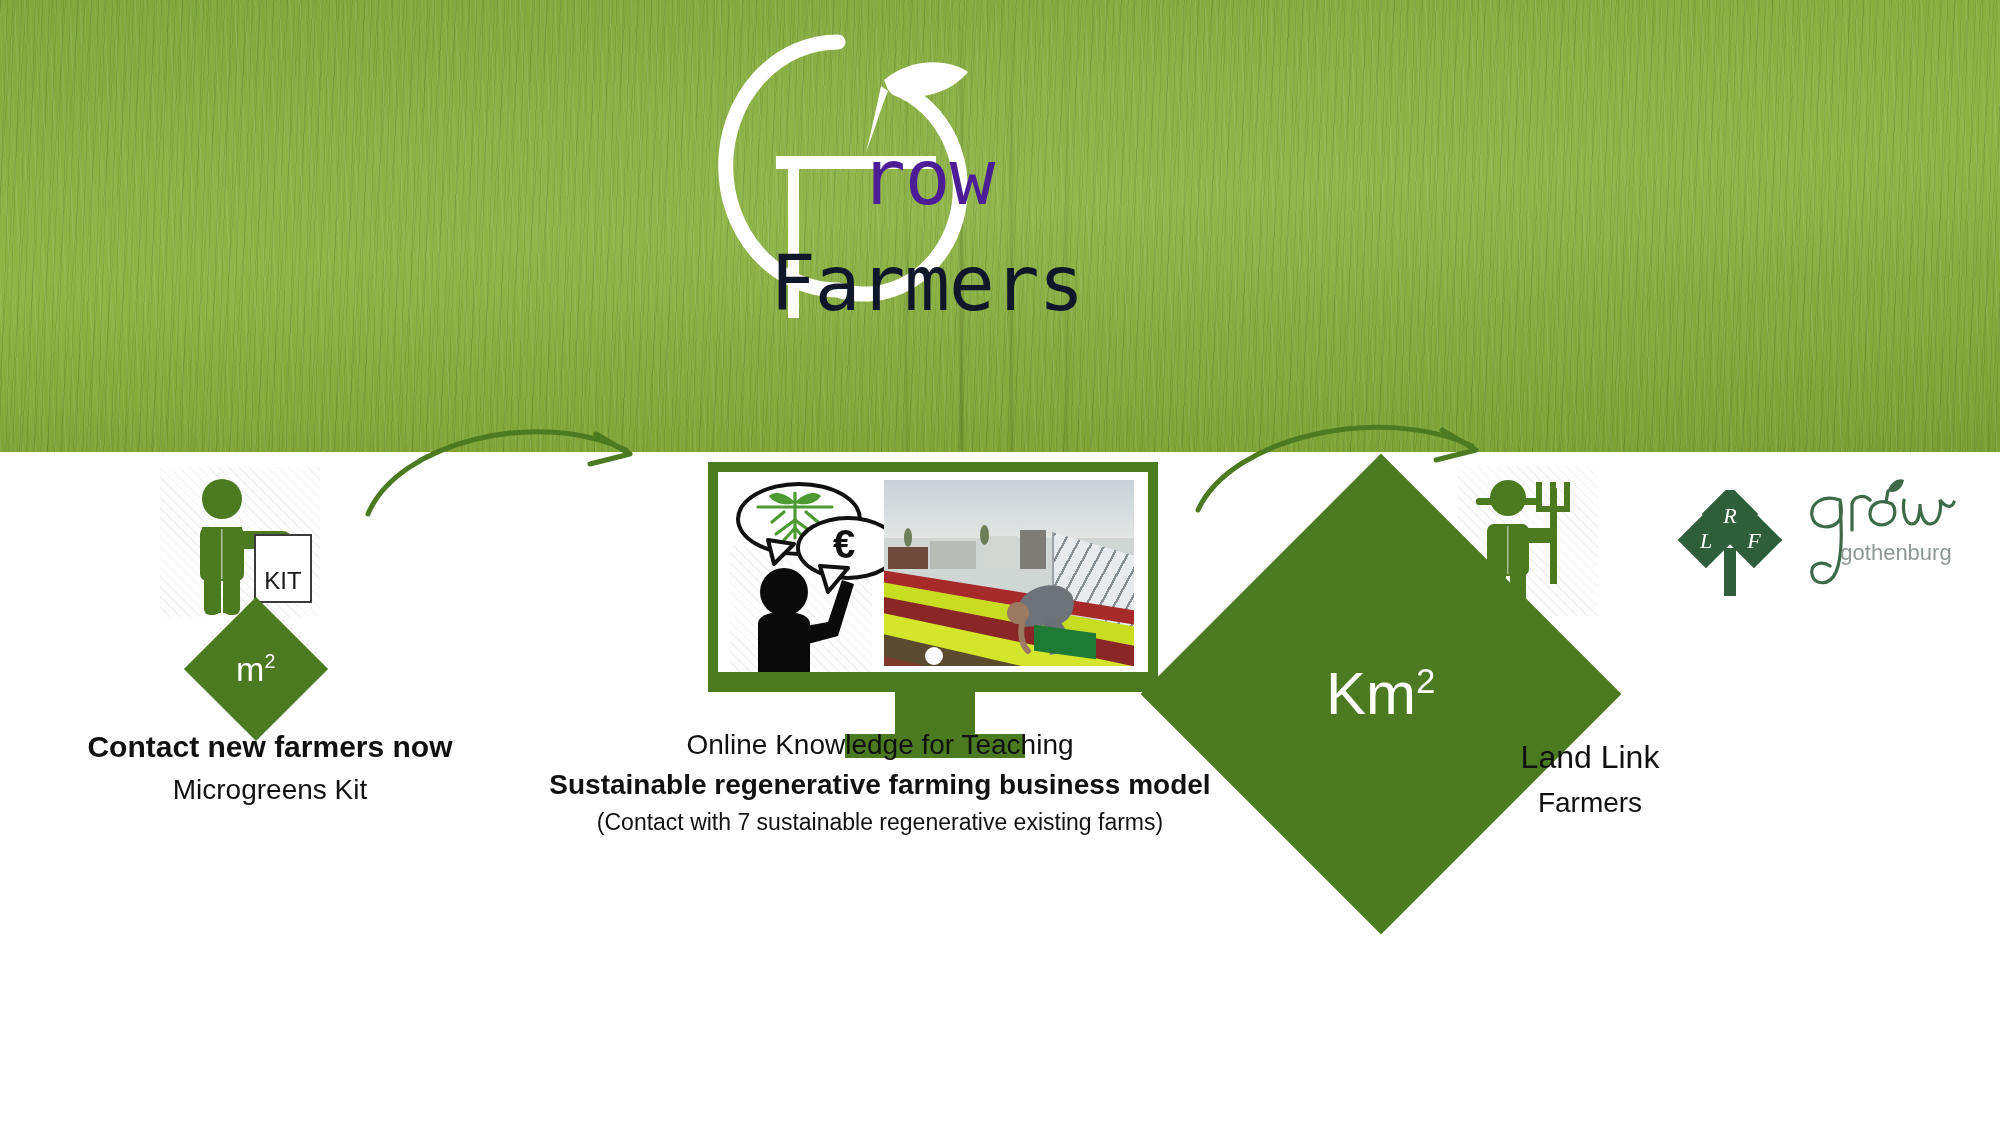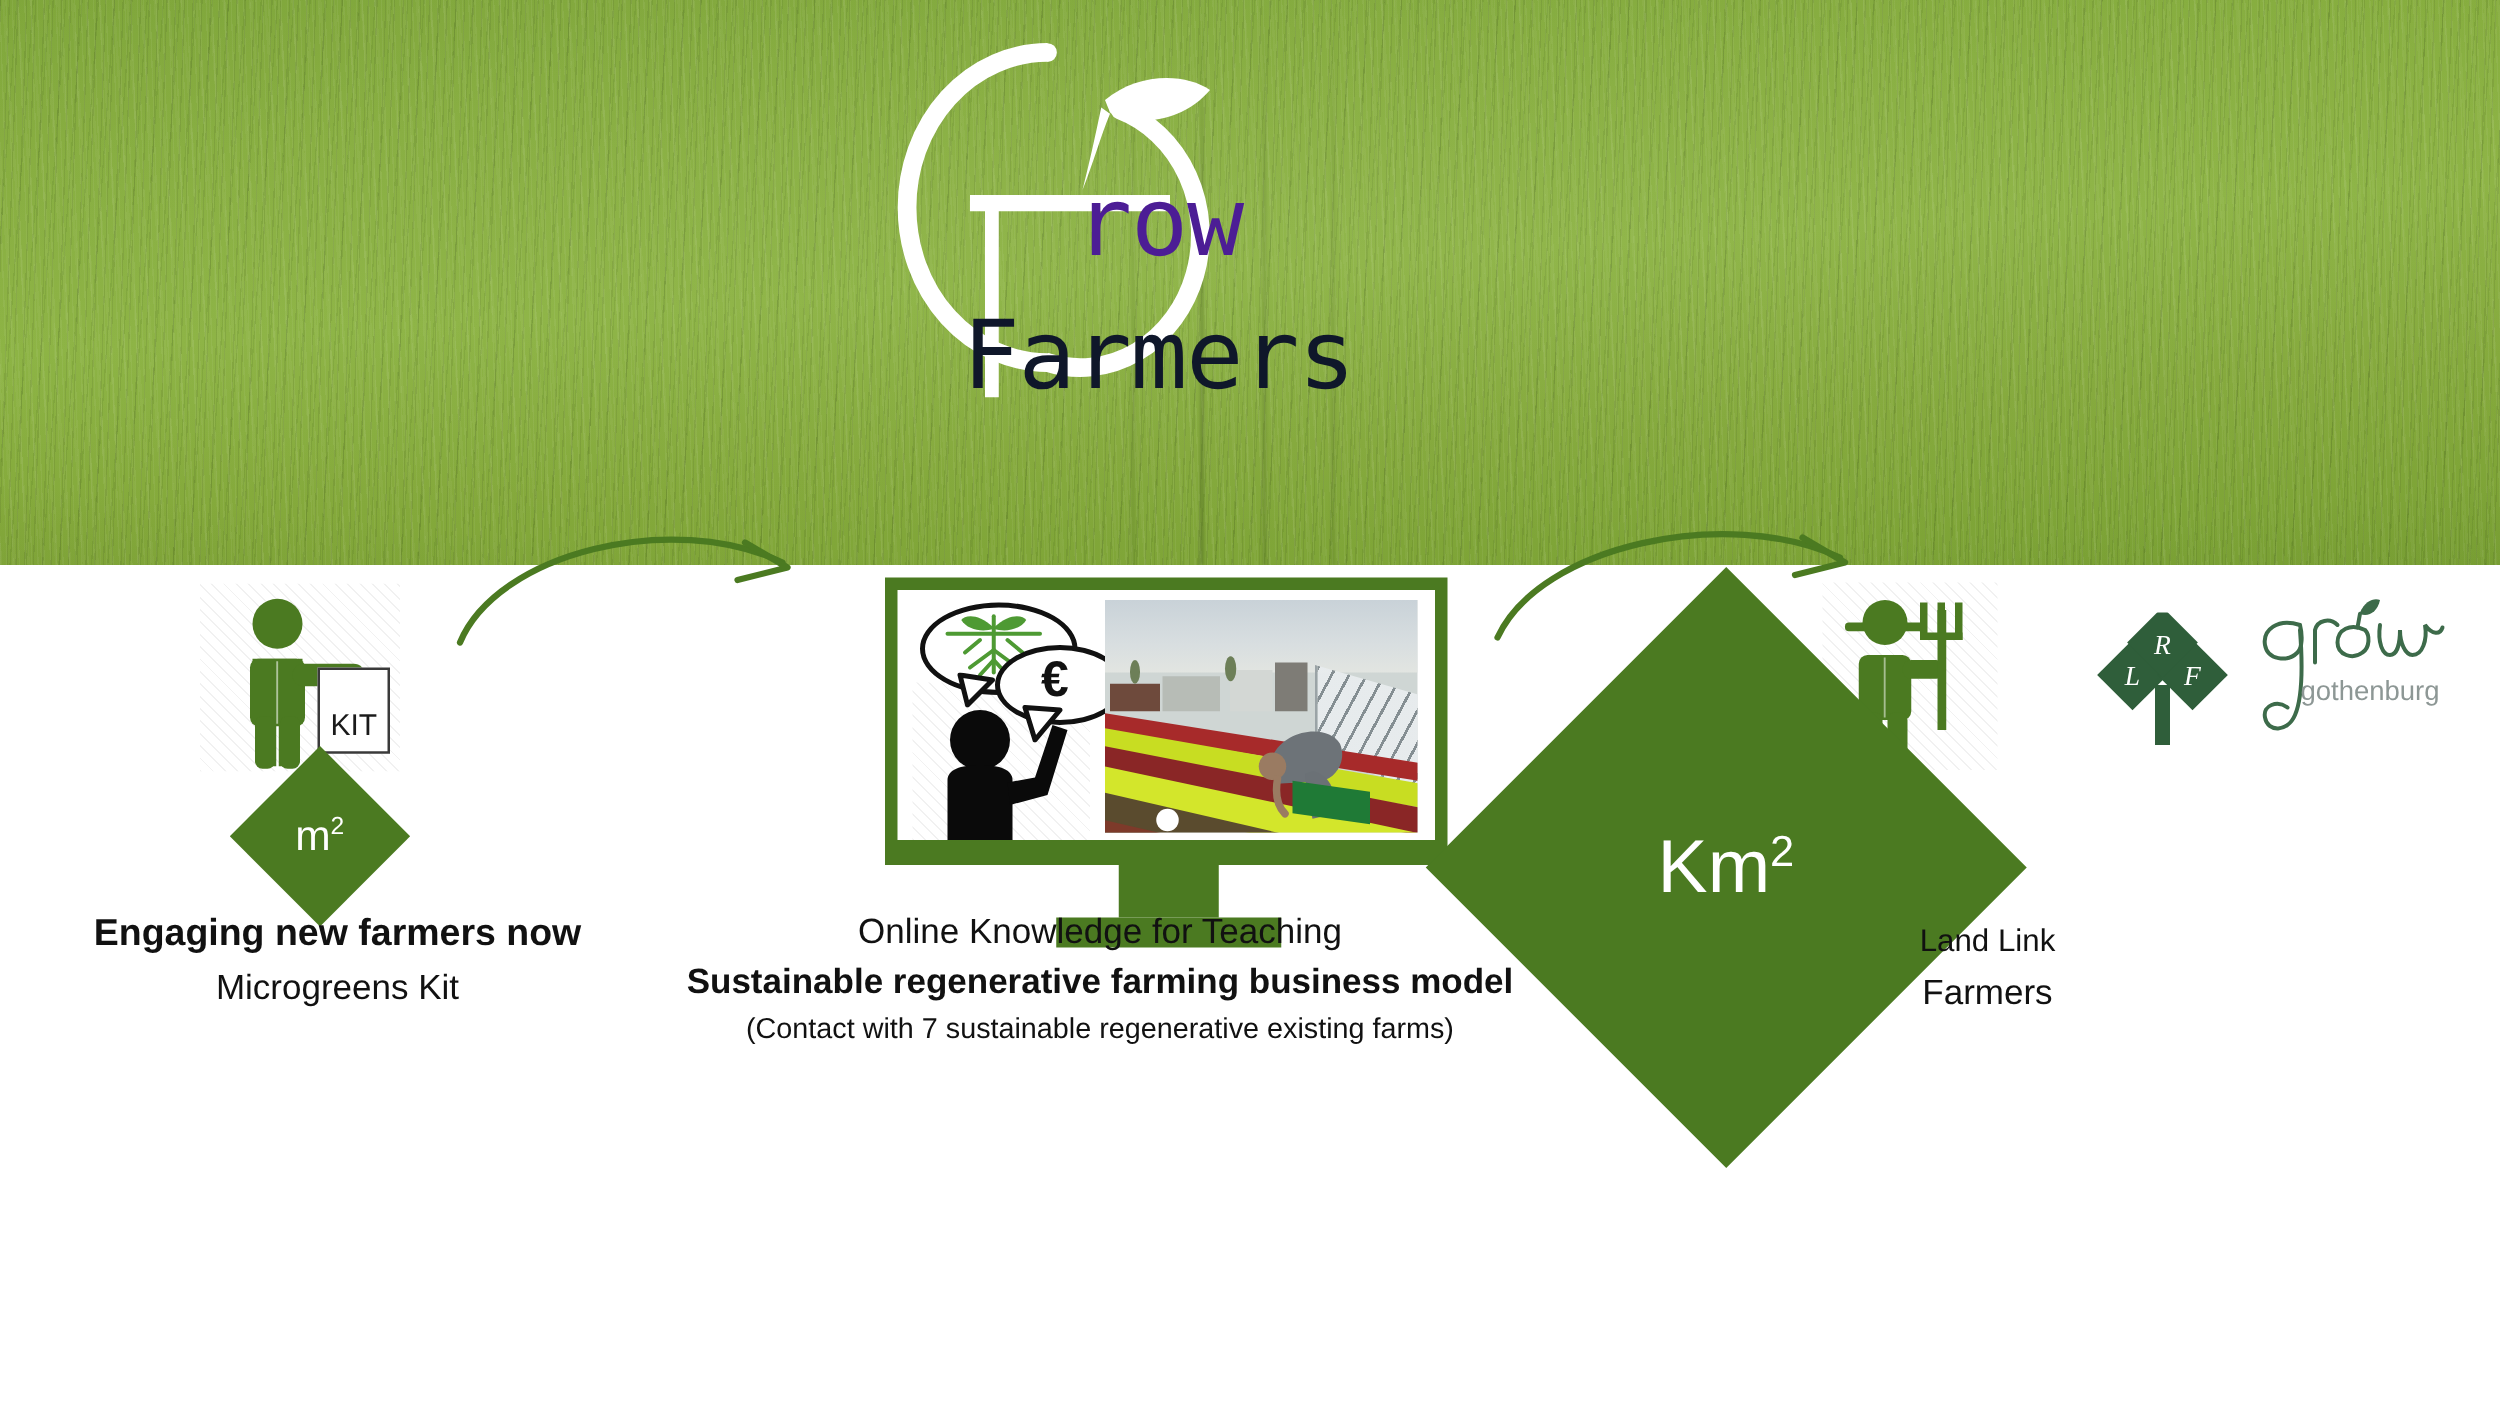--- a/index.html
+++ b/index.html
@@ -205,21 +205,21 @@
 
     <div style="position:absolute;left:254px;top:82px;width:54px;height:65px;border:2px solid #3a3a3a;background:#fff;display:flex;align-items:flex-end;justify-content:center;">
       <span style="font-family:'Liberation Sans',sans-serif;font-size:24px;color:#1a1a1a;line-height:1;padding-bottom:8px;">KIT</span>
     </div>
 
     <div class="diamond" style="left:205px;top:166px;width:102px;height:102px;">
       <span class="diamond-label" style="font-size:34px;"><span>m</span><span class="sup">2</span></span>
     </div>
 
     <div class="caption" style="left:20px;top:275px;width:500px;">
-      <div class="cap-bold" style="font-size:30px;">Engaging new farmers now</div>
+      <div class="cap-bold" style="font-size:30px;">Contact new farmers now</div>
       <div class="cap-reg" style="font-size:28px;margin-top:6px;">Microgreens Kit</div>
     </div>
 
     <div class="monitor-frame" style="left:708px;top:10px;width:450px;height:230px;"></div>
     <div class="monitor-screen" style="left:718px;top:20px;width:430px;height:200px;">
 
       <div class="hatch" style="left:12px;top:74px;width:142px;height:126px;"></div>
 
       <div class="bubble" style="left:18px;top:10px;width:118px;height:66px;"></div>
       <svg style="position:absolute;left:18px;top:10px;width:118px;height:66px;" viewBox="0 0 118 66">
@@ -349,18 +349,18 @@
         <line x1="88" y1="17" x2="86" y2="28"></line>
       </g>
       <text x="96" y="86" text-anchor="middle" font-family="Liberation Sans, sans-serif" font-size="22" fill="#8d9795">gothenburg</text>
     </svg>
 
     <div class="diamond" style="left:1211px;top:72px;width:340px;height:340px;">
       <span class="diamond-label" style="font-size:60px;"><span>Km</span><span class="sup">2</span></span>
     </div>
 
     <div class="caption" style="left:1420px;top:285px;width:340px;">
-      <div class="cap-reg" style="font-size:25px;">Land Link</div>
+      <div class="cap-reg" style="font-size:32px;">Land Link</div>
       <div class="cap-reg" style="font-size:28px;margin-top:6px;">Farmers</div>
     </div>
 
   </div>
 </div>
 
 </body></html>

